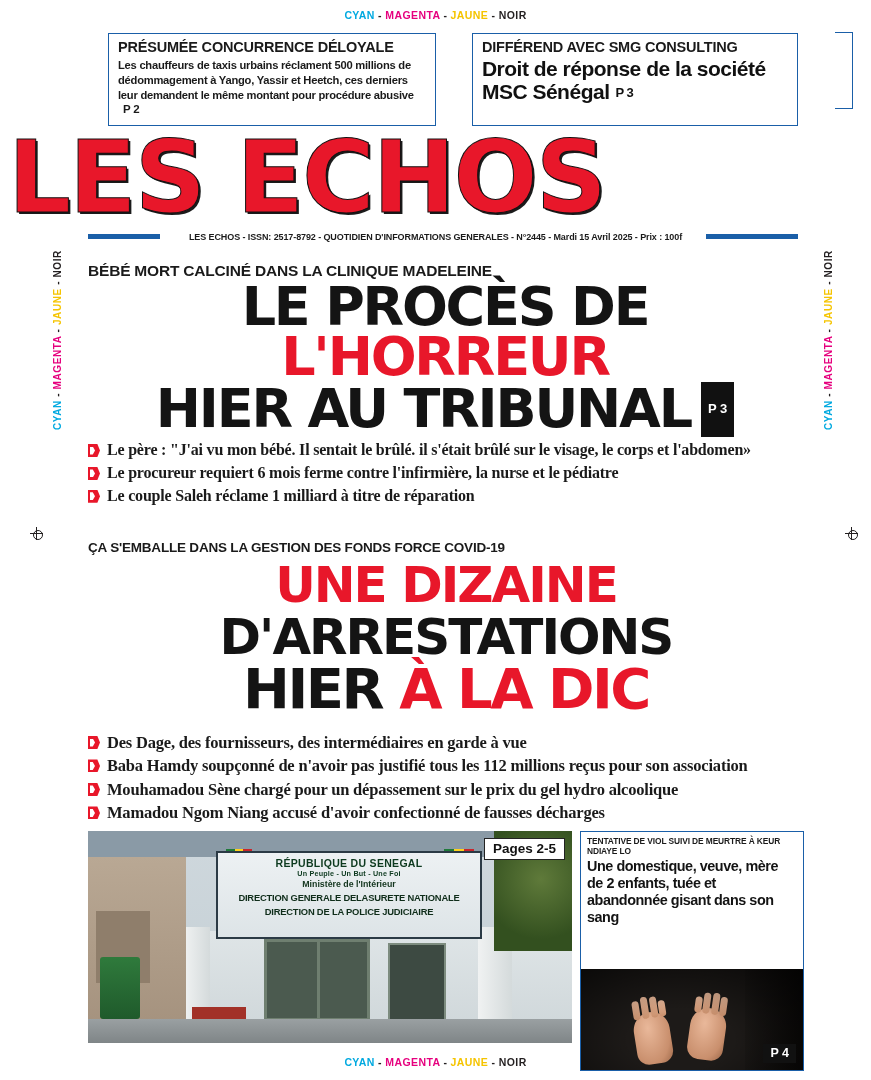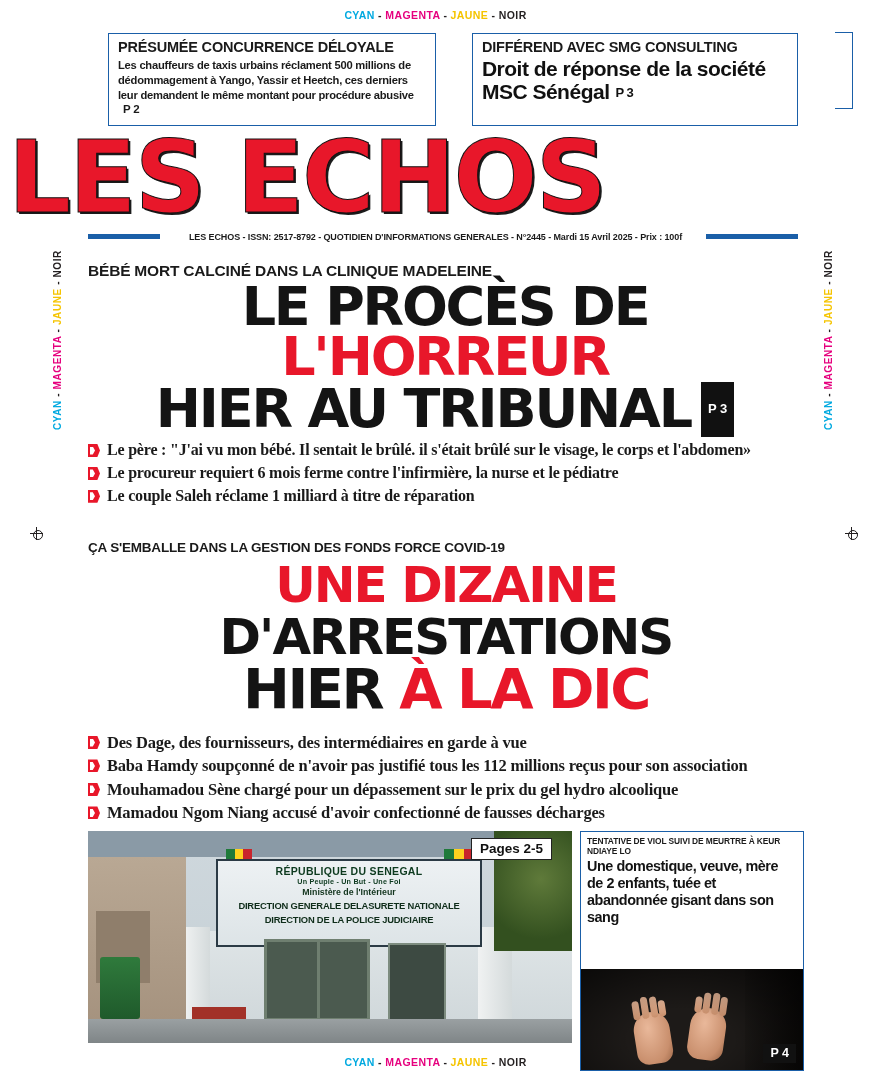--- a/index.html
+++ b/index.html
@@ -285,21 +285,21 @@
     gap: 8px;
   }
   .photo-main {
     position: relative;
     width: 484px; height: 212px;
     overflow: hidden;
     background: #b9c6cf;
   }
   .pages-badge {
     position: absolute;
-    top: 7px; right: 20px;
+    top: 7px; right: 7px;
     background: #fff;
     border: 1px solid #222;
     font-family: "Liberation Sans", sans-serif;
     font-weight: bold;
     font-size: 13.5px;
     padding: 2px 8px 3px;
     color: #111;
     z-index: 5;
   }
   .side-box {
@@ -350,21 +350,21 @@
   .ph-sky {
     position: absolute; left: 0; top: 0; right: 0; height: 100%;
     background: linear-gradient(#cfd8dd, #c3ced4);
   }
   .ph-wall-top {
     position: absolute; left: 0; right: 0; top: 0; height: 26px;
     background: #8a9aa6;
   }
   .ph-sign {
     position: absolute;
-    left: 128px; top: 28px;
+    left: 128px; top: 20px;
     width: 266px; height: 88px;
     background: linear-gradient(#edf1f3, #dde4e7);
     border: 2px solid #2b3a45;
     box-sizing: border-box;
     text-align: center;
     padding-top: 4px;
   }
   .ph-sign .t1 {
     font-family: "Liberation Sans", sans-serif;
     font-weight: bold; font-size: 10.5px; color: #0d3a1f;

